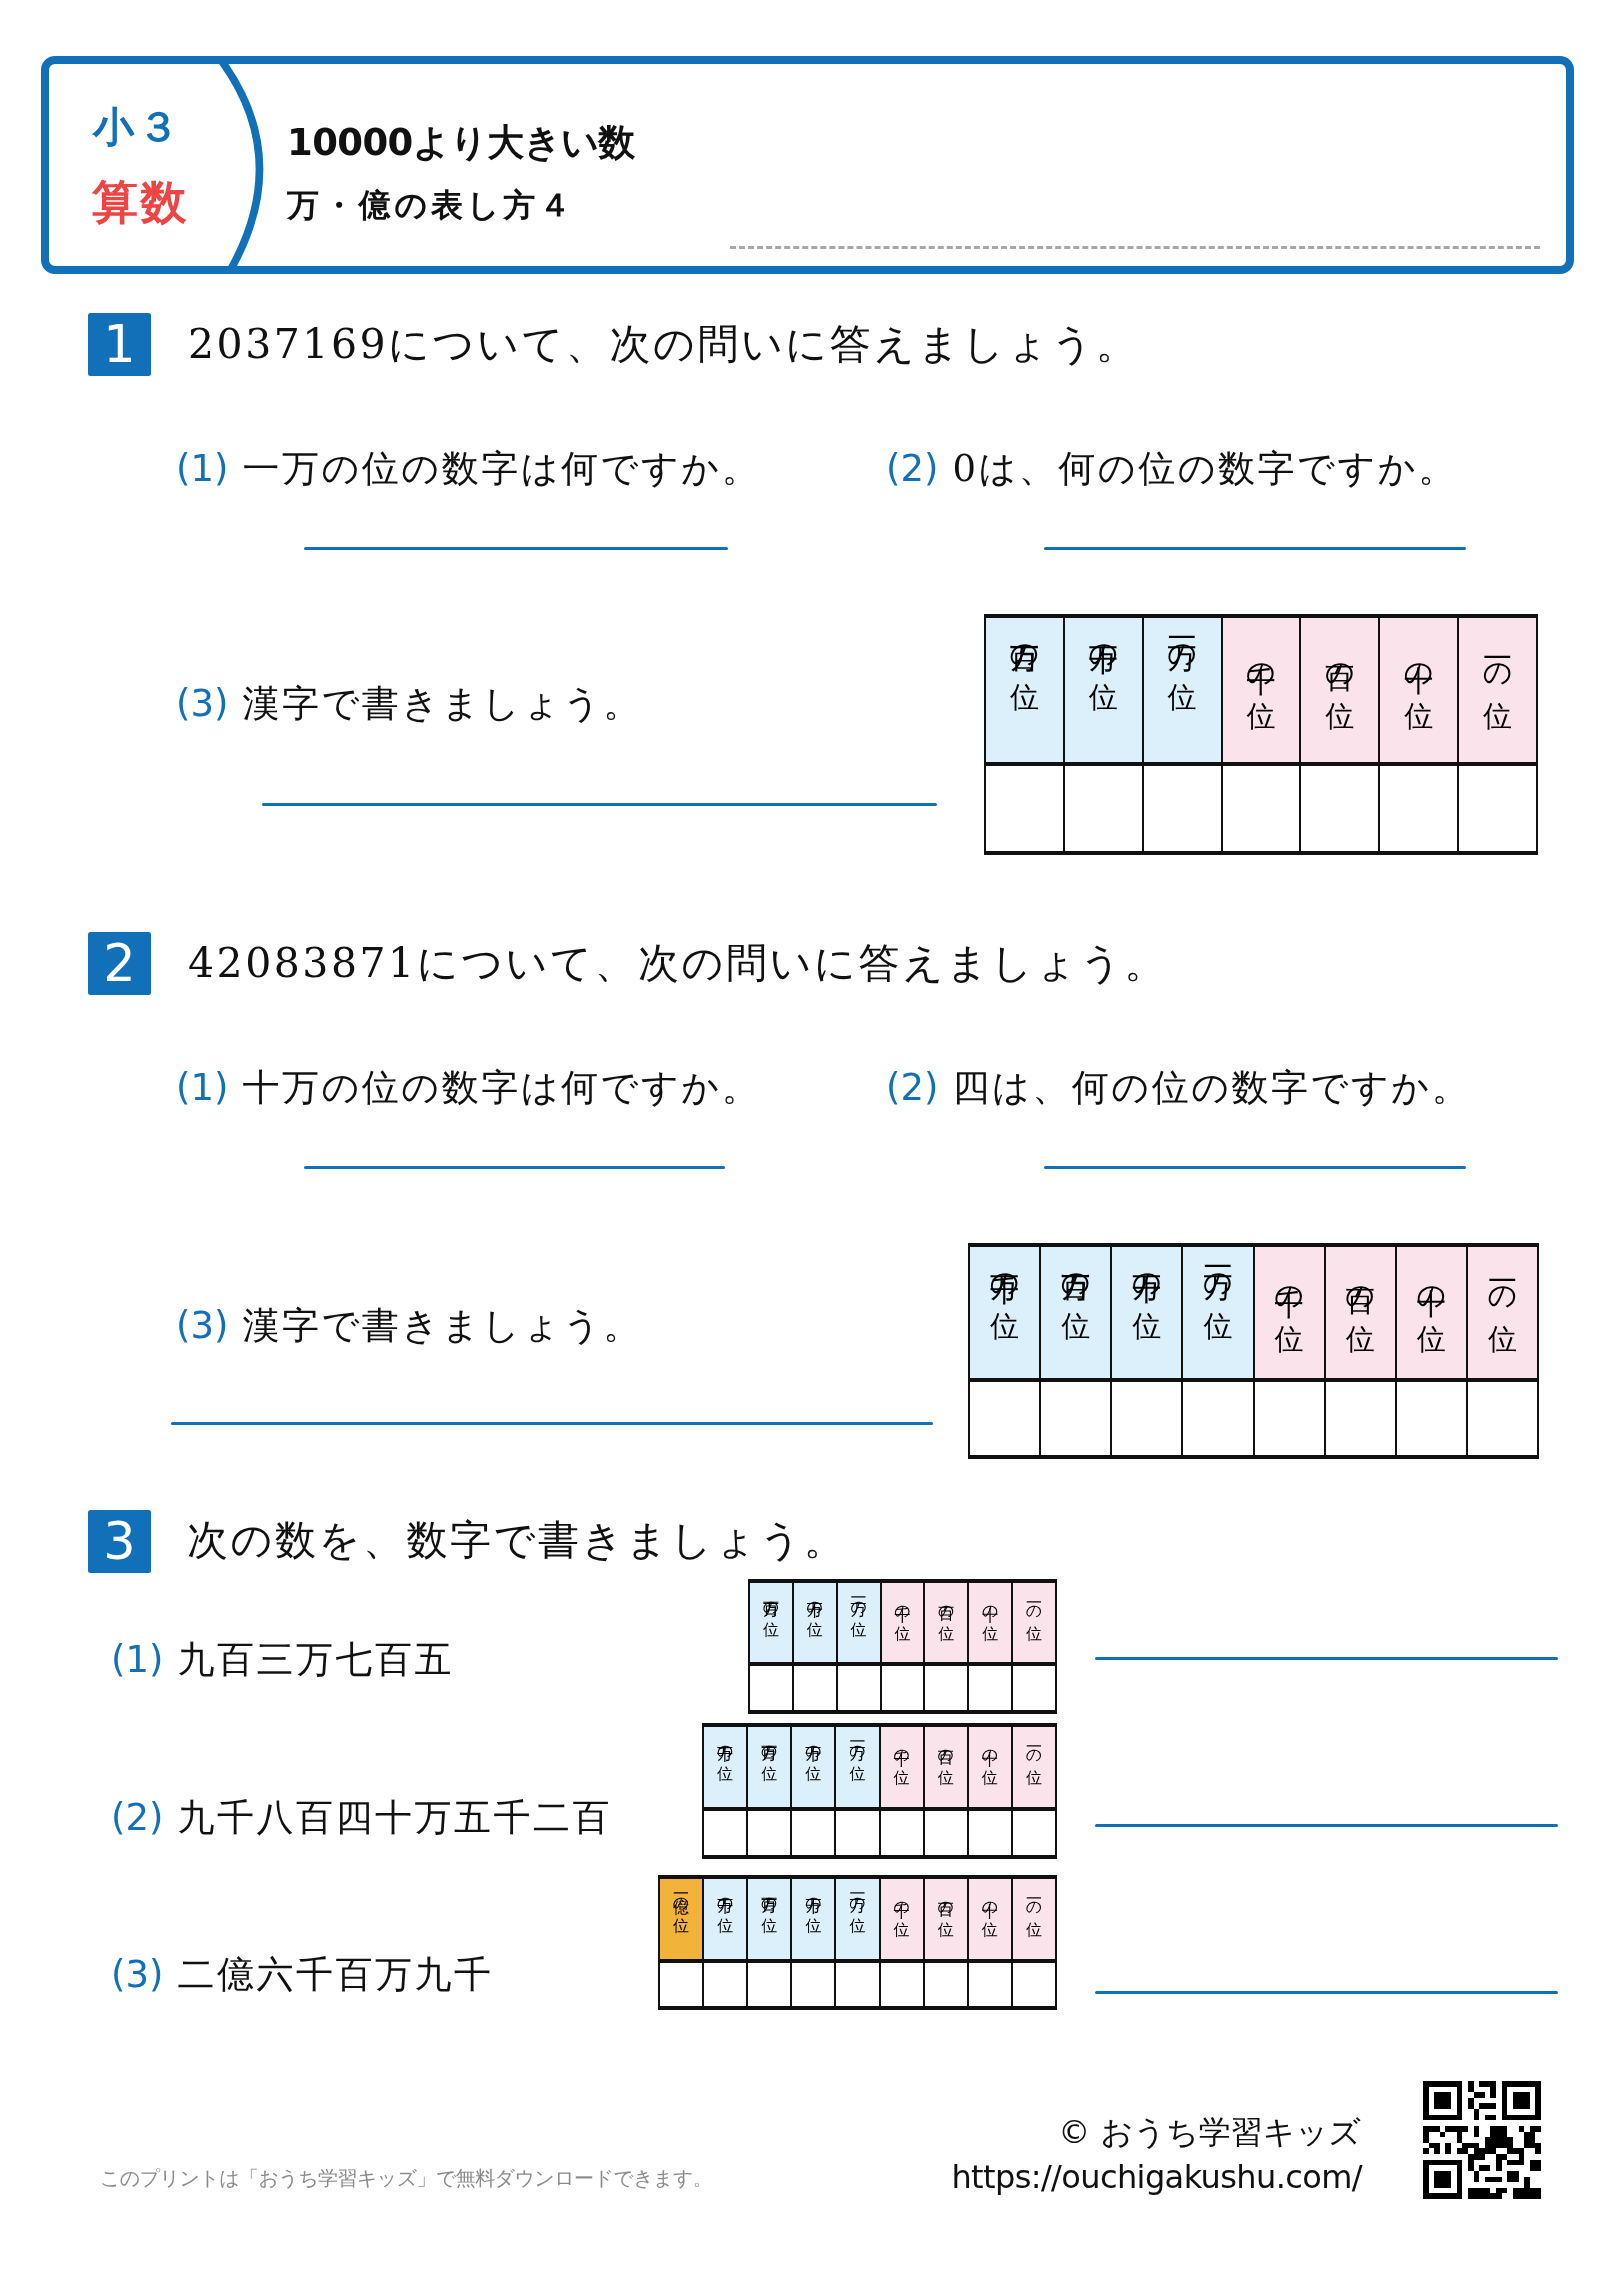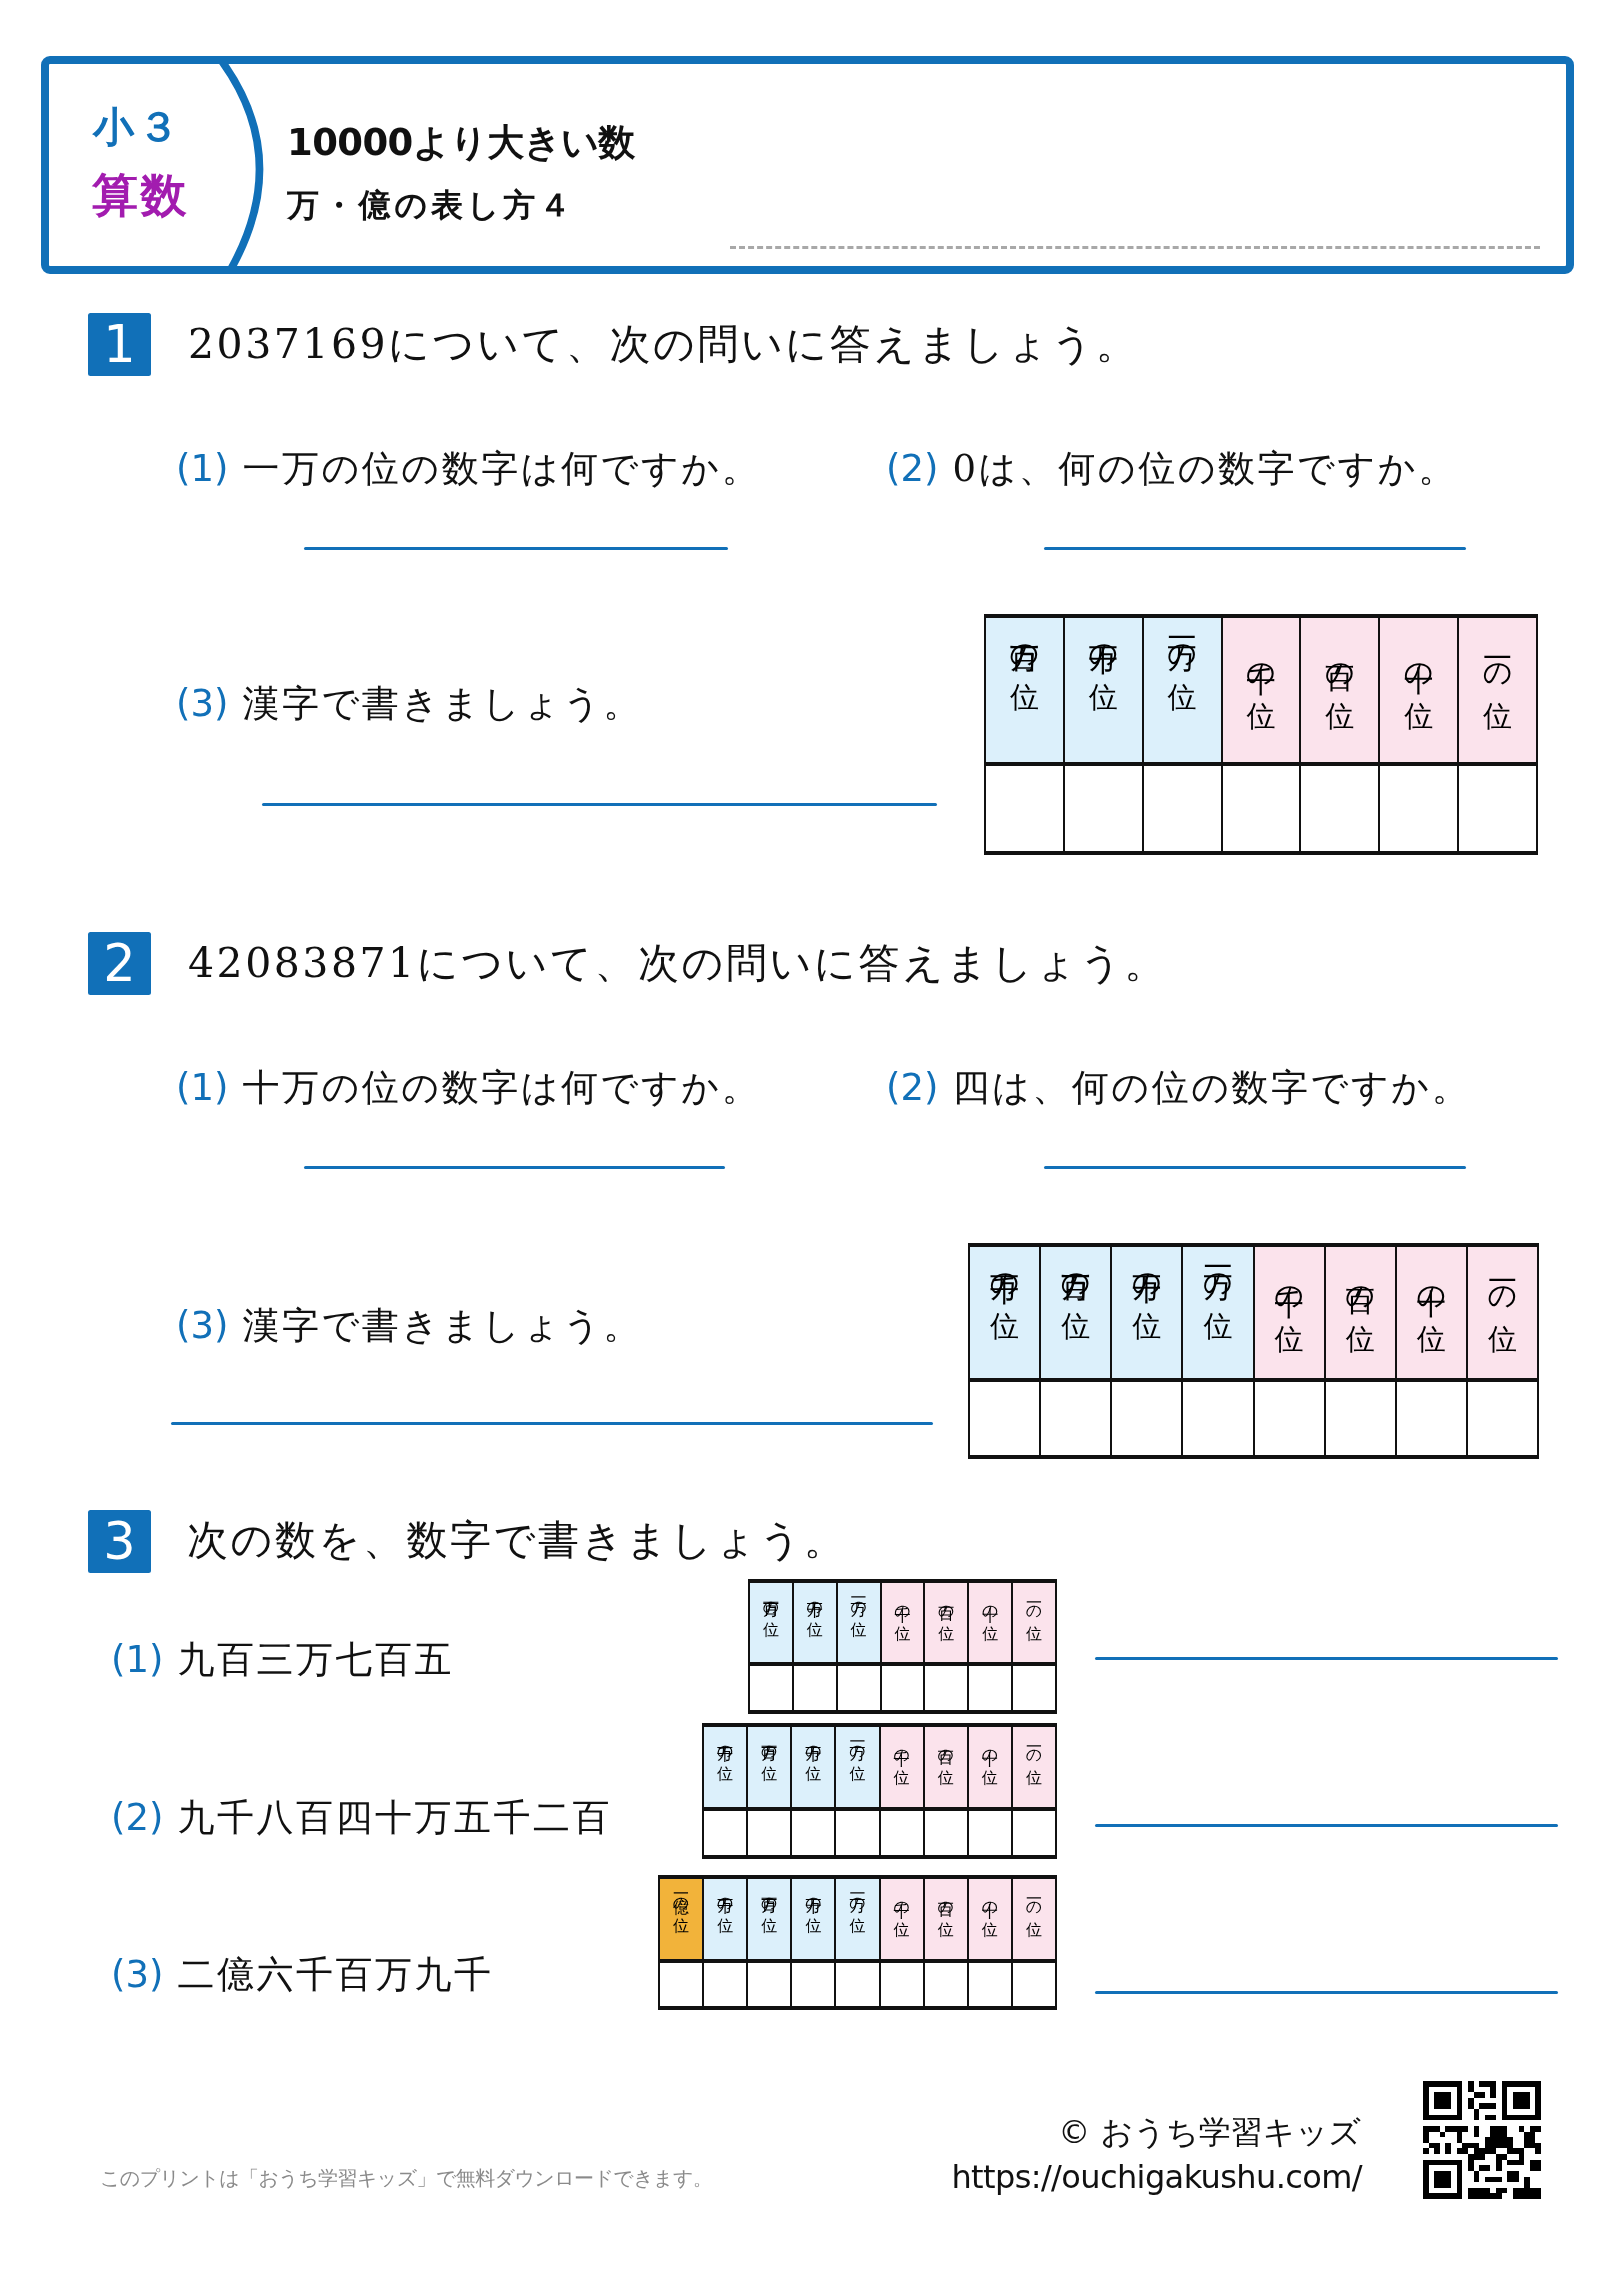--- a/index.html
+++ b/index.html
@@ -5,32 +5,32 @@
   html, body { margin: 0; padding: 0; background: #ffffff; }
   body {
     width: 1620px; height: 2273px; position: relative; overflow: hidden;
     font-family: "DejaVu Sans", "Liberation Sans", sans-serif;
     color: #111;
   }
 
   
   .hdr {
     position: absolute; left: 41px; top: 56px; width: 1533px; height: 218px;
-    box-sizing: border-box; border: 8.3px solid #1170b8; border-radius: 9px;
+    box-sizing: border-box; border: 8.3px solid #1170b8; border-radius: 14px;
     background: #fff; overflow: hidden;
   }
   .hdr svg.arc { position: absolute; left: 0; top: 0; }
   .grade {
     position: absolute; left: 44px; top: 43px; width: 127px;
     font-weight: bold; color: #1170b8; font-size: 41px; line-height: 1;
     letter-spacing: 3.8px;
   }
   .subject {
-    position: absolute; left: 43px; top: 108px;
-    font-weight: bold; color: #a21caf; font-size: 46px; line-height: 1;
+    position: absolute; left: 43px; top: 115px;
+    font-weight: bold; color: #ef4444; font-size: 46px; line-height: 1;
     letter-spacing: 2.5px;
   }
   .title {
     position: absolute; left: 238px; top: 60px;
     font-weight: bold; font-size: 37px; line-height: 1; letter-spacing: -0.6px;
   }
   .subtitle {
     position: absolute; left: 238px; top: 125px;
     font-weight: bold; font-size: 32px; line-height: 1; letter-spacing: 3.8px;
   }

